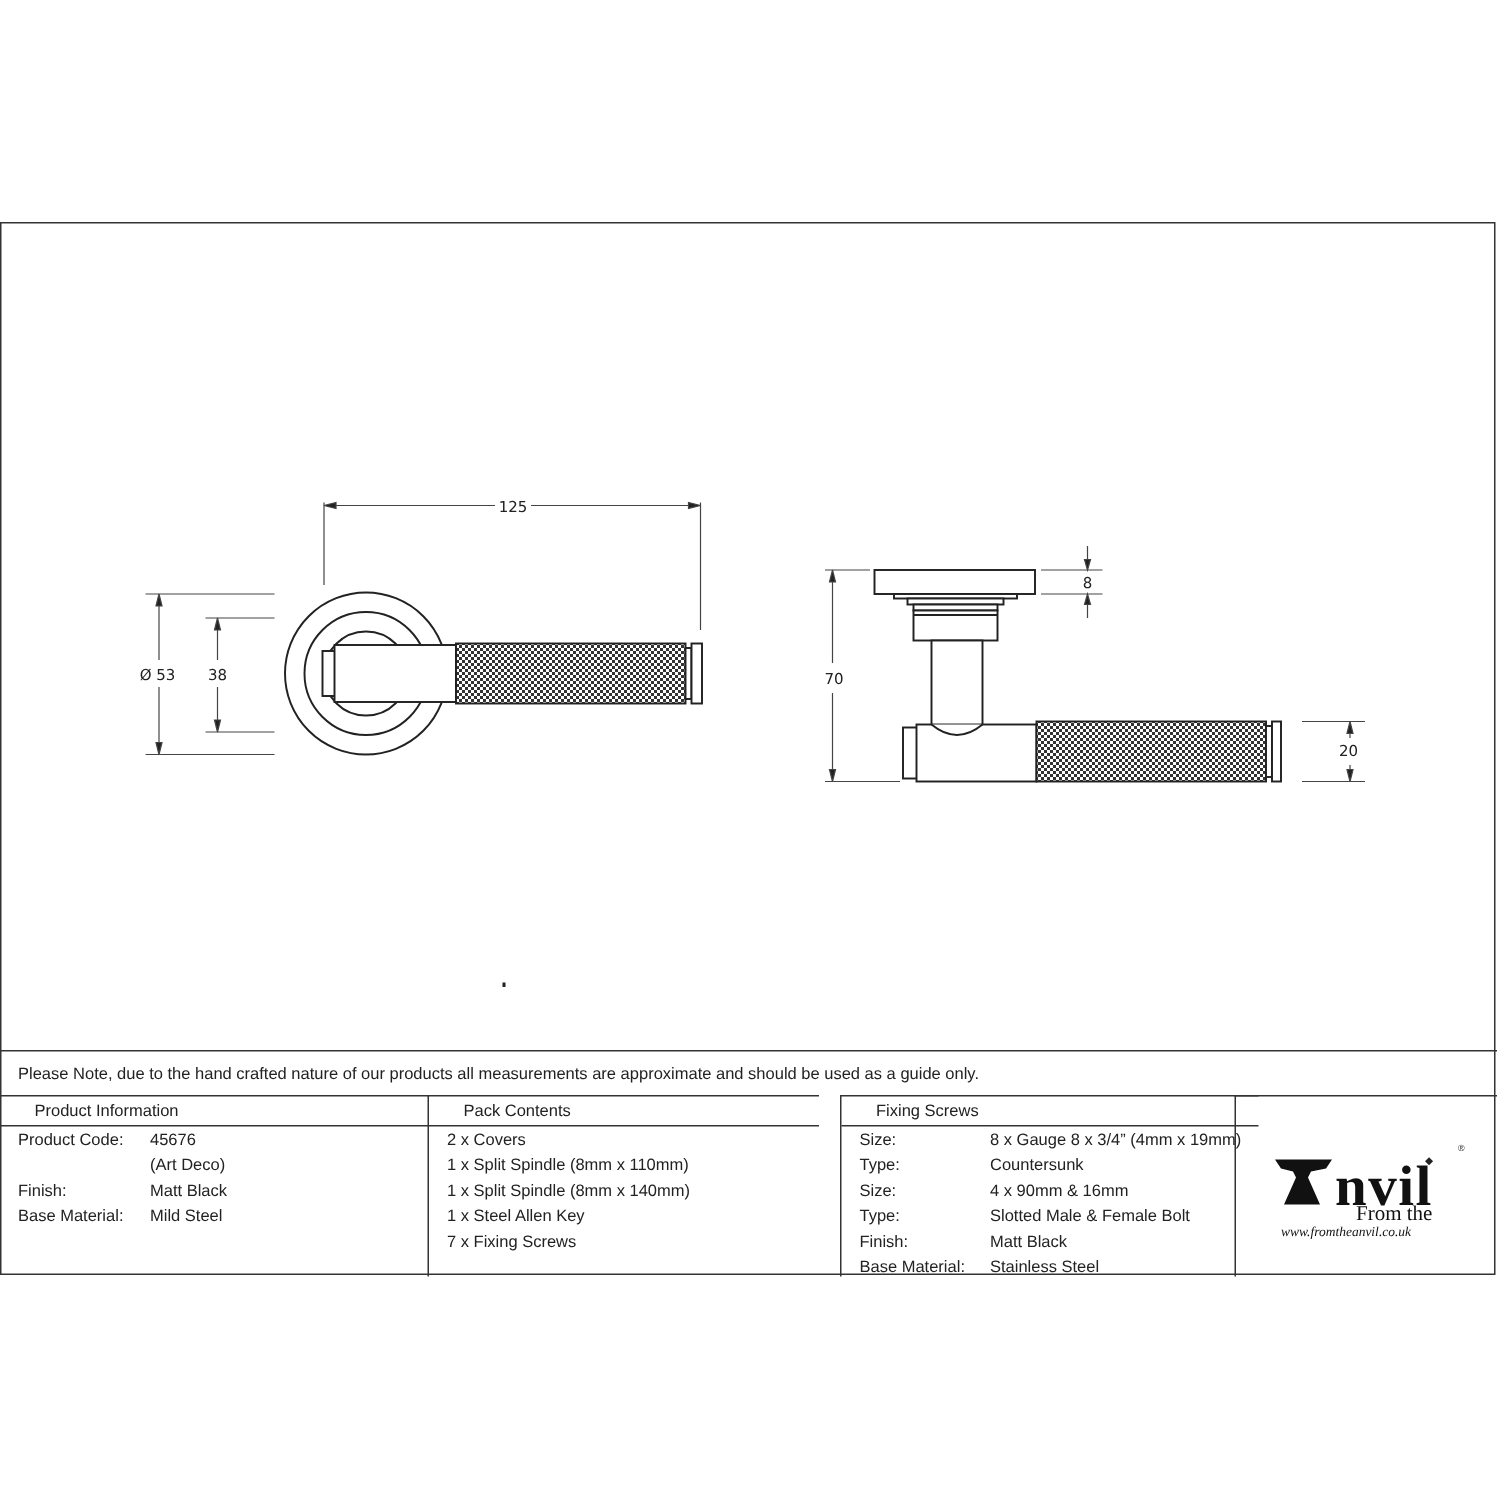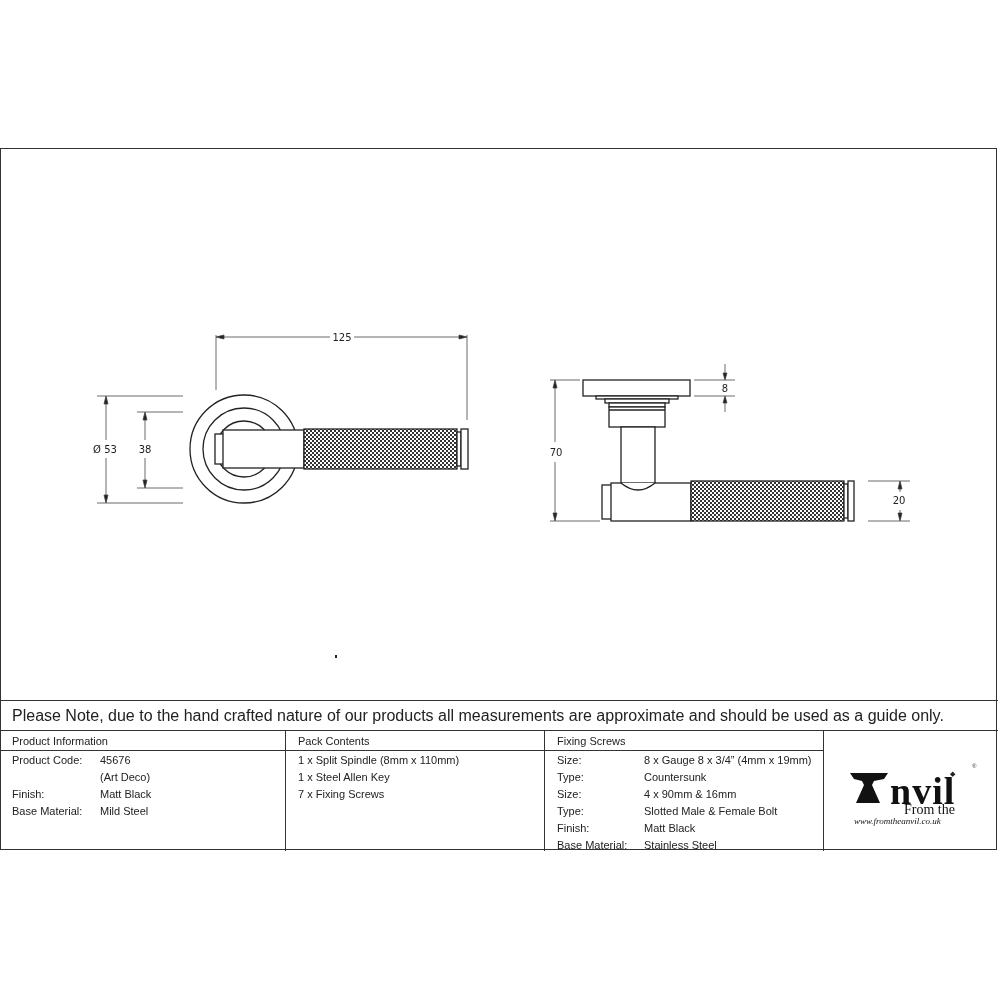--- a/index.html
+++ b/index.html
@@ -3,32 +3,32 @@
 <meta charset="utf-8">
 <style>
   html, body { margin:0; padding:0; background:#ffffff; }
   body { width:1000px; height:1000px; position:relative; overflow:hidden;
          font-family:"Liberation Sans", "DejaVu Sans", sans-serif; color:#222; }
   .frame { position:absolute; left:0; top:148px; width:997px; height:702px;
            border:1.5px solid #333; box-sizing:border-box; }
   svg.drawing { position:absolute; left:0; top:0; }
   .note { position:absolute; left:0; top:700px; width:998px; height:30px;
           border-top:1.5px solid #333; box-sizing:border-box;
-          font-size:16px; line-height:30px; padding-left:12px; }
+          font-size:11px; line-height:30px; padding-left:12px; }
   .tbl { position:absolute; top:730px; height:121px; border-top:1.5px solid #333;
          box-sizing:border-box; font-size:11px; }
-  .tbl .hdr { height:20px; line-height:20px; padding-left:12px;
+  .tbl .hdr { height:20px; line-height:20px; padding-left:23px;
               border-bottom:1.5px solid #333; box-sizing:border-box; }
   .tbl .rows { padding:1px 0 0 12px; }
   .tbl .row { height:17px; line-height:17px; display:flex; white-space:nowrap; }
   .tbl .lbl { display:inline-block; }
   .col1 { left:0; width:286px; }
   .col1 .lbl { width:88px; }
   .col2 { left:285px; width:261px; border-left:1.5px solid #333; }
-  .col3 { left:544px; width:279px; border-left:1.5px solid #333; }
+  .col3 { left:560px; width:279px; border-left:1.5px solid #333; }
   .col3 .lbl { width:87px; }
   .col4 { left:823px; width:175px; border-left:1.5px solid #333; }
   .logo { position:absolute; left:26px; top:32px; width:130px; height:60px; }
   .logo .from { position:absolute; left:54px; top:2px; font-family:"Liberation Serif", serif;
                 font-size:14px; color:#111;margin-top:37px; }
   .logo .anvil { position:absolute; left:2px; top:6px; font-family:"Liberation Serif", serif;
                  font-size:38px; font-weight:bold; color:#111; letter-spacing:1px; }
   .logo .url { position:absolute; left:4px; top:53px; font-family:"Liberation Serif", serif;
                font-style:italic; font-size:9px; color:#111; white-space:nowrap; }
   .logo .reg { position:absolute; left:122px; top:0px; font-size:6px; color:#333; }
@@ -151,21 +151,23 @@
     <div class="row">
         <span class="lbl">Base Material:</span>
         <span>Mild Steel</span>
       </div>
   </div>
 </div>
 
 <div class="tbl col2">
   <div class="hdr">Pack Contents</div>
   <div class="rows">
+    <div class="row">2 x Covers</div>
     <div class="row">1 x Split Spindle (8mm x 110mm)</div>
+    <div class="row">1 x Split Spindle (8mm x 140mm)</div>
     <div class="row">1 x Steel Allen Key</div>
     <div class="row">7 x Fixing Screws</div>
   </div>
 </div>
 
 <div class="tbl col3">
   <div class="hdr">Fixing Screws</div>
   <div class="rows">
     <div class="row">
         <span class="lbl">Size:</span>

